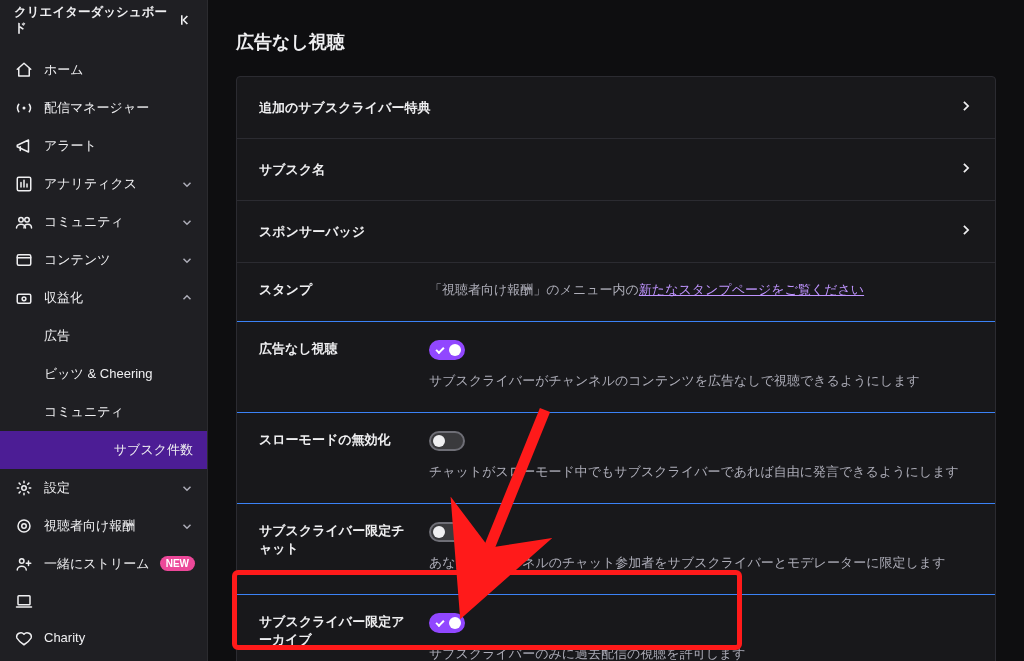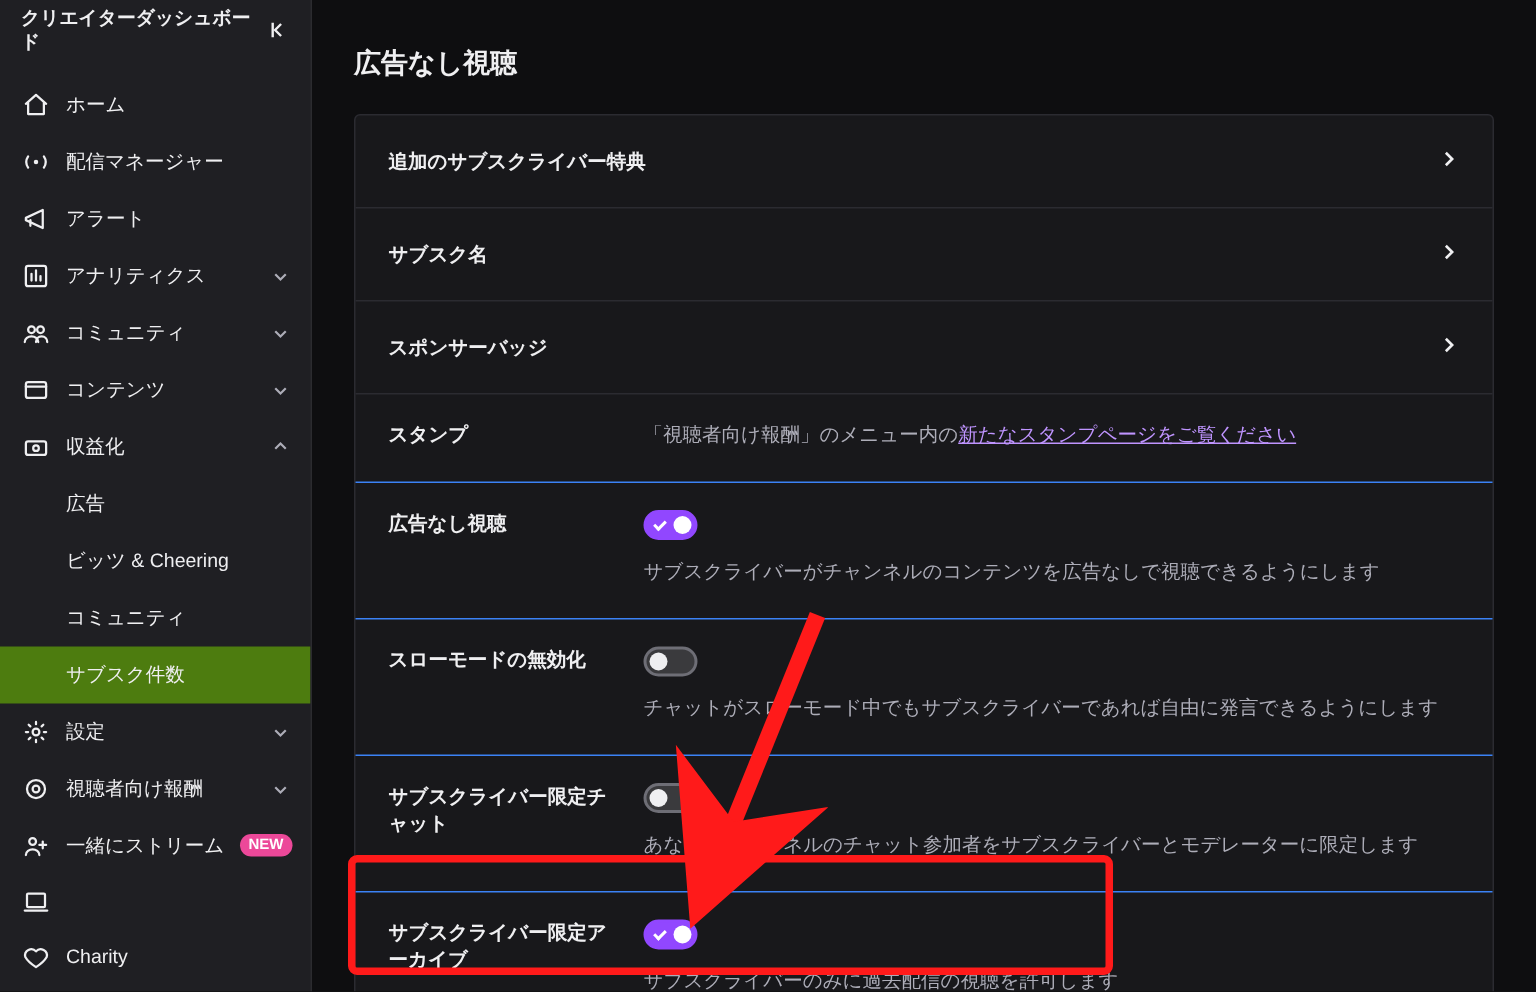--- a/index.html
+++ b/index.html
@@ -48,21 +48,21 @@
   .nav-label { flex: 1 1 auto; white-space: nowrap; overflow:hidden; text-overflow:ellipsis; }
   .chevron { width:16px;height:16px; display:flex;align-items:center;justify-content:center; color:#adadb8;}
   .sub-item {
     padding: 8px 14px 8px 44px;
     font-size: 13px;
     cursor:pointer;
     line-height:22px;
     color:#efeff1;
     white-space:nowrap;
   }
-  .sub-item.active { background:#4d7c0f; }
+  .sub-item.active { background:#4c1d95;text-align:right; }
   .badge-new {
     margin-left:6px;
     background:#ec4899;
     color:#fff;
     border-radius:9px;
     font-size:10px;
     font-weight:700;
     padding:1px 6px;
     display:inline-block;
     line-height:13px;

